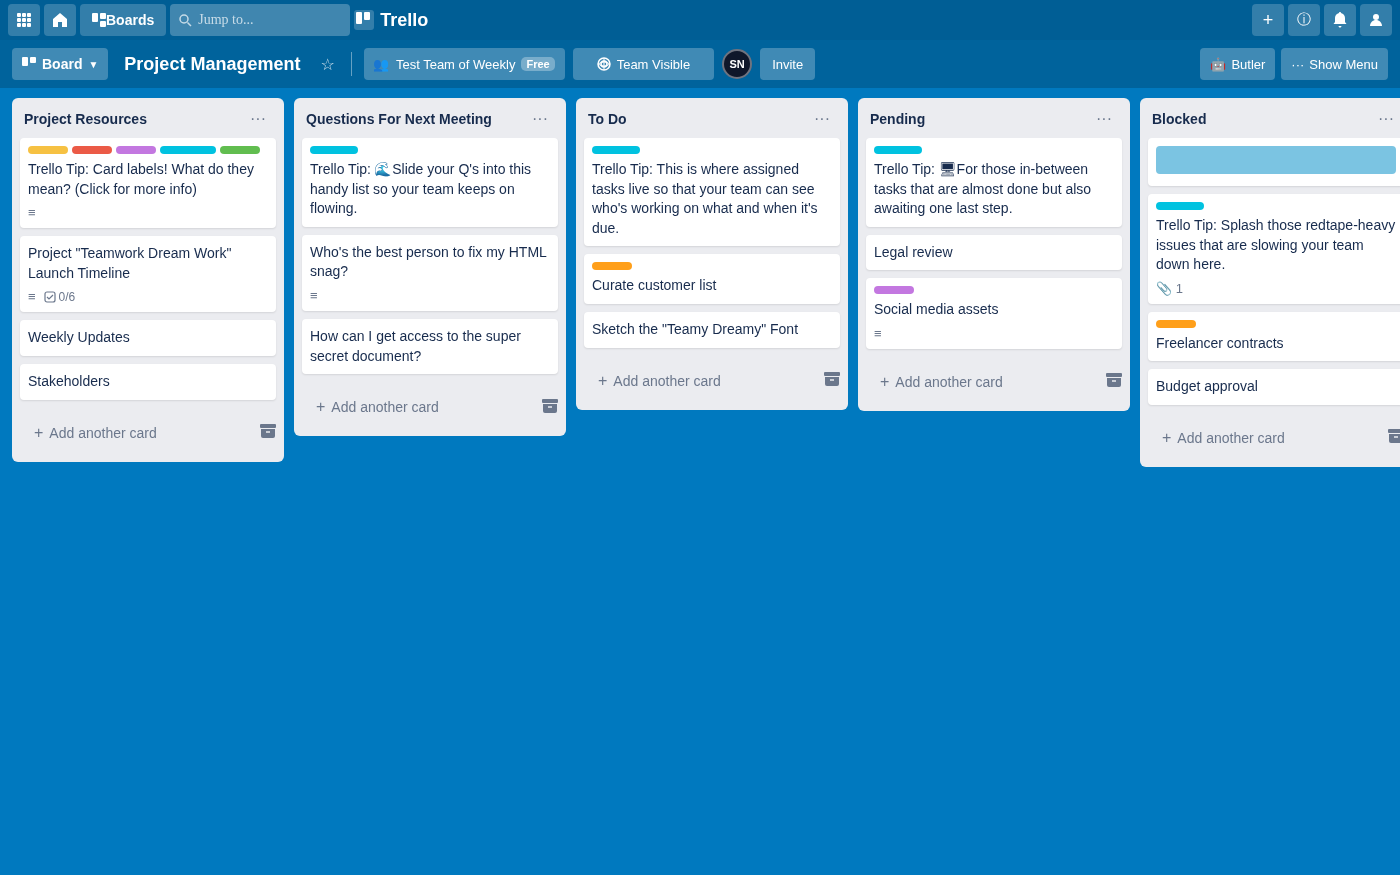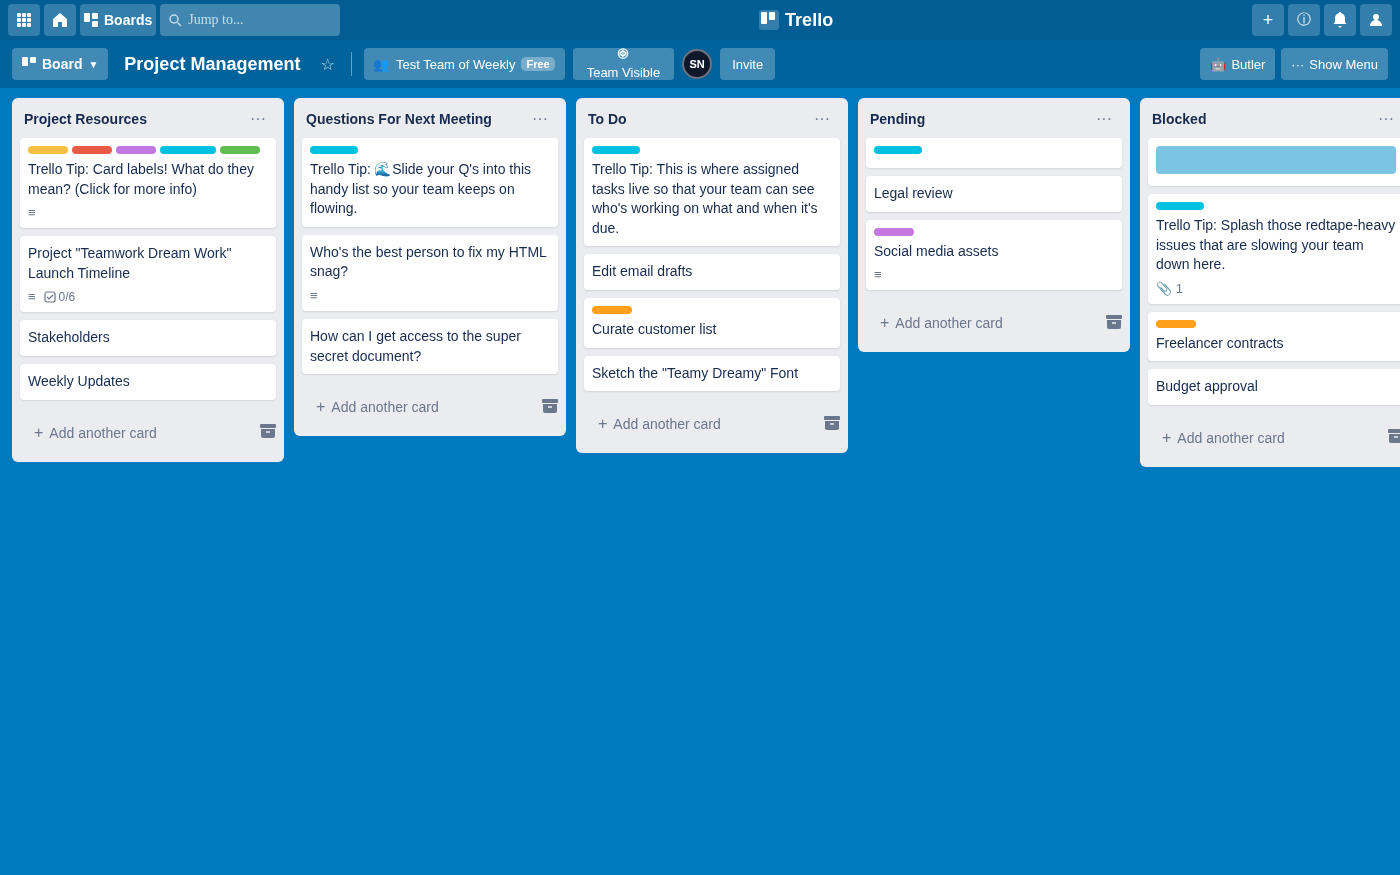--- a/index.html
+++ b/index.html
@@ -10,33 +10,33 @@
       display: flex; align-items: center; background: rgba(0,0,0,0.22);
       height: 40px; padding: 0 8px; gap: 4px;
     }
     .nav-icon-btn {
       background: rgba(255,255,255,0.2); border: none; color: #fff;
       border-radius: 4px; width: 32px; height: 32px; cursor: pointer;
       display: flex; align-items: center; justify-content: center; font-size: 16px;
     }
     .boards-btn {
       background: rgba(255,255,255,0.2); border: none; color: #fff;
-      border-radius: 4px; height: 32px; padding: 0 4px; cursor: pointer;
-      display: flex; align-items: center; gap: 6px; font-size: 14px; font-weight: 600;
+      border-radius: 4px; height: 32px; padding: 0 12px; cursor: pointer;
+      display: flex; align-items: center; font-size: 14px; font-weight: 600;
     }
     .search-bar {
       display: flex; align-items: center; background: rgba(255,255,255,0.25);
       border-radius: 4px; height: 32px; padding: 0 8px; gap: 6px; color: #fff;
       width: 180px; cursor: text;
     }
     .search-bar input {
       background: none; border: none; outline: none; color: #fff; font-size: 14px; width: 130px; font-family: Liberation Serif, serif;
     }
     .search-bar input::placeholder { color: rgba(255,255,255,0.7); }
-    .nav-center { flex: 1; display: flex; justify-content: center; align-items: center; }
+    .nav-center { flex: 1; display: flex; justify-content: flex-start; align-items: center; }
     .trello-logo { display: flex; align-items: center; gap: 6px; color: #fff; font-size: 18px; font-weight: 700; }
     .nav-right { display: flex; align-items: center; gap: 4px; margin-left: auto; }
 
     
     .board-header {
       display: flex; align-items: center; background: rgba(0,0,0,0.18);
       height: 48px; padding: 0 12px; gap: 8px;
     }
     .board-btn {
       background: rgba(255,255,255,0.25); border: none; color: #fff;
@@ -56,22 +56,22 @@
       background: rgba(255,255,255,0.25); border: none; color: #fff;
       border-radius: 4px; height: 32px; padding: 0 10px; cursor: pointer;
       display: flex; align-items: center; gap: 6px; font-size: 13px;
     }
     .free-badge {
       background: rgba(255,255,255,0.3); border-radius: 5px;
       padding: 1px 5px; font-size: 11px; font-weight: 700;
     }
     .team-visible-btn {
       background: rgba(255,255,255,0.25); border: none; color: #fff;
-      border-radius: 4px; height: 32px; padding: 0 14px; cursor: pointer;
-      display: flex; align-items: center; gap: 6px; font-size: 13px; flex-direction: column;
+      border-radius: 4px; height: 32px; padding: 0 24px; cursor: pointer;
+      display: flex; align-items: center; gap: 6px; font-size: 13px;
     }
     .avatar {
       width: 30px; height: 30px; border-radius: 50%; background: #0f172a;
       color: #fff; font-size: 11px; font-weight: 700;
       display: flex; align-items: center; justify-content: center;
       border: 2px solid rgba(255,255,255,0.4);
     }
     .invite-btn {
       background: rgba(255,255,255,0.25); border: none; color: #fff;
       border-radius: 4px; height: 32px; padding: 0 12px; cursor: pointer; font-size: 13px;
@@ -264,24 +264,24 @@
           <div class="card-text">Project "Teamwork Dream Work" Launch Timeline</div>
           <div class="card-footer">
             <span class="card-footer-icon">≡</span>
             <span class="card-checklist"><svg width="12" height="12" viewBox="0 0 12 12" fill="#6b778c">
                 <rect x="1" y="1" width="10" height="10" rx="2" stroke="#6b778c" stroke-width="1.2" fill="none"></rect>
                 <polyline points="3,6 5,8 9,4" stroke="#6b778c" stroke-width="1.2" fill="none"></polyline>
               </svg> 0/6</span>
           </div>
         </div>
         <div class="card">
+          <div class="card-text">Weekly Updates</div>
+        </div>
+        <div class="card">
           <div class="card-text">Stakeholders</div>
-        </div>
-        <div class="card">
-          <div class="card-text">Weekly Updates</div>
         </div>
       </div>
       <div class="add-card-row">
         <button class="add-card-btn">
           <span style="font-size:16px;color:#6b778c;">+</span>
           <span>Add another card</span>
         </button>
         <button class="archive-btn"><svg width="16" height="14" viewBox="0 0 16 14" fill="#6b778c">
             <rect x="0" y="0" width="16" height="4" rx="1"></rect>
             <path d="M1 5h14v7a2 2 0 01-2 2H3a2 2 0 01-2-2V5z"></path>
@@ -329,23 +329,20 @@
         <button class="list-menu-btn">···</button>
       </div>
       <div class="list-cards">
         <div class="card">
           <div class="card-labels">
             <div class="label" style="background: rgb(0, 194, 224); width: 48px;"></div>
           </div>
           <div class="card-text">Trello Tip: This is where assigned tasks live so that your team can see who's working on what and when it's due.</div>
         </div>
         <div class="card">
-          <div class="card-text">Edit email drafts</div>
-        </div>
-        <div class="card">
           <div class="card-labels">
             <div class="label" style="background: rgb(255, 159, 26); width: 40px;"></div>
           </div>
           <div class="card-text">Curate customer list</div>
         </div>
         <div class="card">
           <div class="card-text">Sketch the "Teamy Dreamy" Font</div>
         </div>
       </div>
       <div class="add-card-row">
@@ -363,20 +360,21 @@
     <div class="list">
       <div class="list-header">
         <span>Pending</span>
         <button class="list-menu-btn">···</button>
       </div>
       <div class="list-cards">
         <div class="card">
           <div class="card-labels">
             <div class="label" style="background: rgb(0, 194, 224); width: 48px;"></div>
           </div>
+          <div class="card-text">Trello Tip: 🖥For those in-between tasks that are almost done but also awaiting one last step.</div>
         </div>
         <div class="card">
           <div class="card-text">Legal review</div>
         </div>
         <div class="card">
           <div class="card-labels">
             <div class="label" style="background: rgb(195, 119, 224); width: 40px;"></div>
           </div>
           <div class="card-text">Social media assets</div>
           <div class="card-footer">

